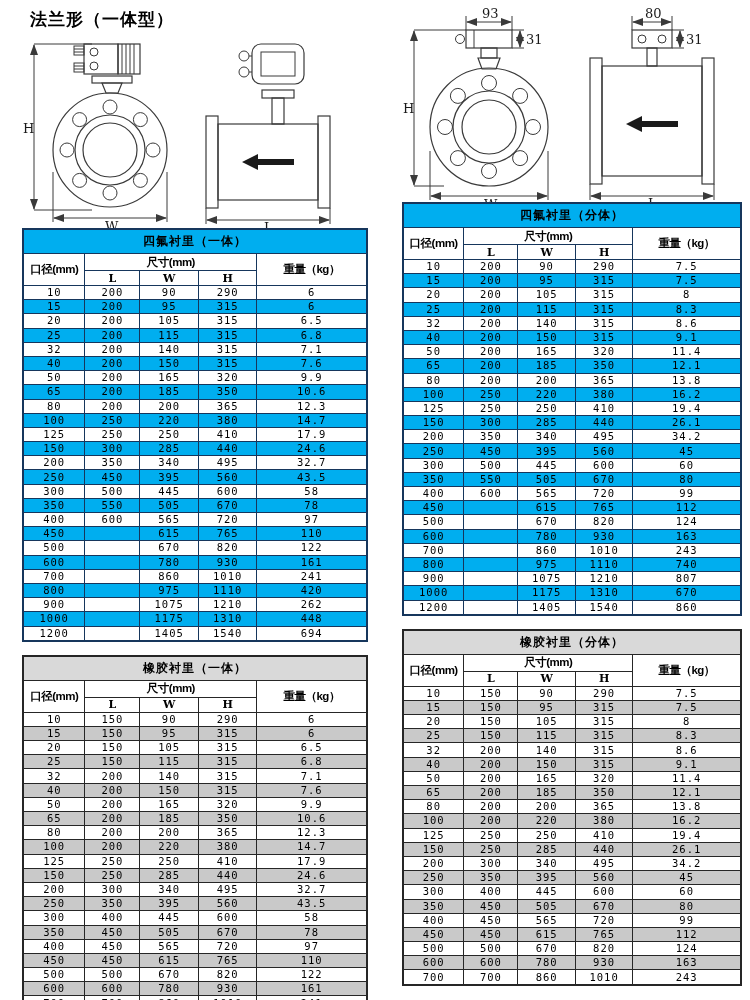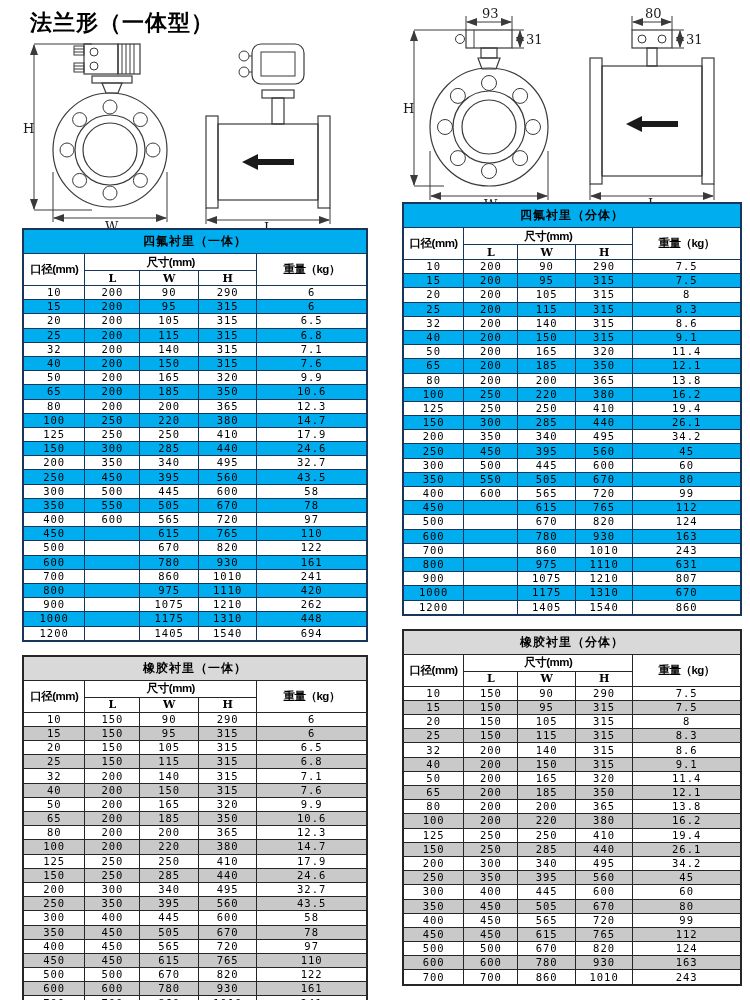--- a/index.html
+++ b/index.html
@@ -1,19 +1,19 @@
 <!DOCTYPE html>
 <html style="--cyan: #00AEEF; --navy: #16365C; --gstripe: #C9C9C9; --gtitle: #D9D9D9; --gborder: #262626;"><head>
 <meta charset="utf-8">
 <style>
   html,body{margin:0;padding:0;background:#ffffff;}
   body{width:750px;min-height:1000px;font-family:"Liberation Sans",sans-serif;color:#000;}
   .page{display:grid;grid-template-columns:346px 340px;column-gap:34px;padding:6px 4px 4px 22px;}
   .col{display:flex;flex-direction:column;}
-  .col-title{font-size:22px;font-weight:bold;letter-spacing:1px;padding:2px 0 0 8px;height:24px;font-family:Liberation Mono, monospace;}
+  .col-title{font-size:17px;font-weight:bold;letter-spacing:1px;padding:2px 0 0 8px;height:24px;font-family:Liberation Mono, monospace;}
   .drawings{height:192px;display:flex;align-items:flex-start;gap:2px;margin-bottom:4px;}
   .drawings svg{display:block;}
   .dline{stroke:#3a3a3a;stroke-width:1.2;fill:none;}
   .thin{stroke:#3a3a3a;stroke-width:1;fill:none;}
   .dim{stroke:#3a3a3a;stroke-width:1;fill:none;}
   .dimtxt{font-family:"DejaVu Serif",serif;font-size:13px;fill:#1a1a1a;}
   .fillarrow{fill:#1a1a1a;stroke:none;}
   
   table.spec{width:100%;border-collapse:collapse;table-layout:fixed;margin-bottom:13px;}
   table.spec th,table.spec td{padding:0;text-align:center;vertical-align:middle;overflow:visible;white-space:nowrap;}
@@ -753,21 +753,21 @@
             <td></td>
             <td>860</td>
             <td>1010</td>
             <td>243</td>
           </tr>
           <tr>
             <td>800</td>
             <td></td>
             <td>975</td>
             <td>1110</td>
-            <td>631</td>
+            <td>740</td>
           </tr>
           <tr>
             <td>900</td>
             <td></td>
             <td>1075</td>
             <td>1210</td>
             <td>807</td>
           </tr>
           <tr>
             <td>1000</td>

